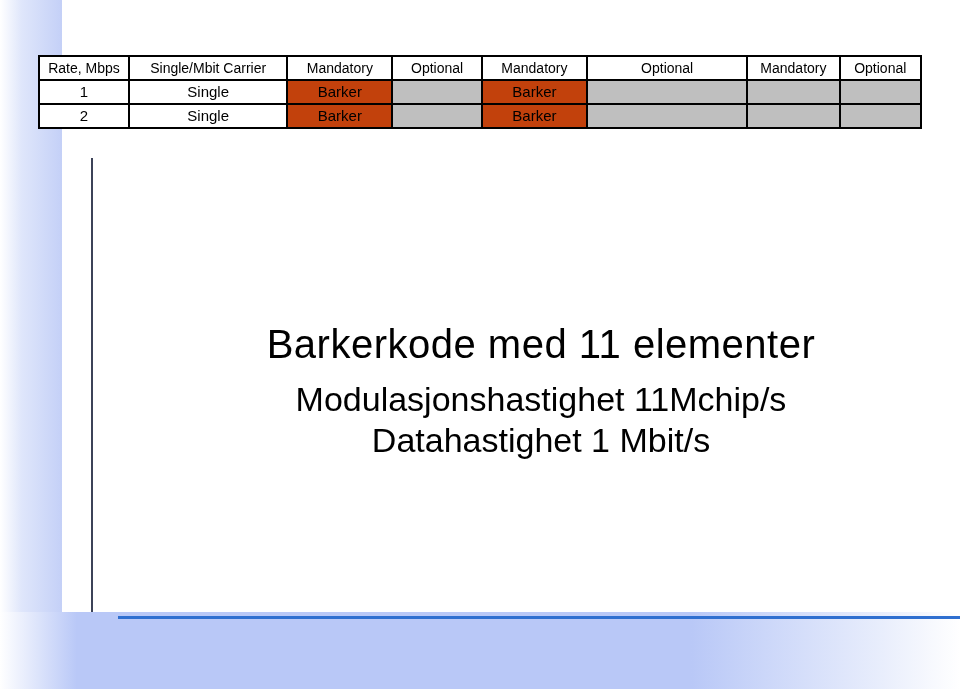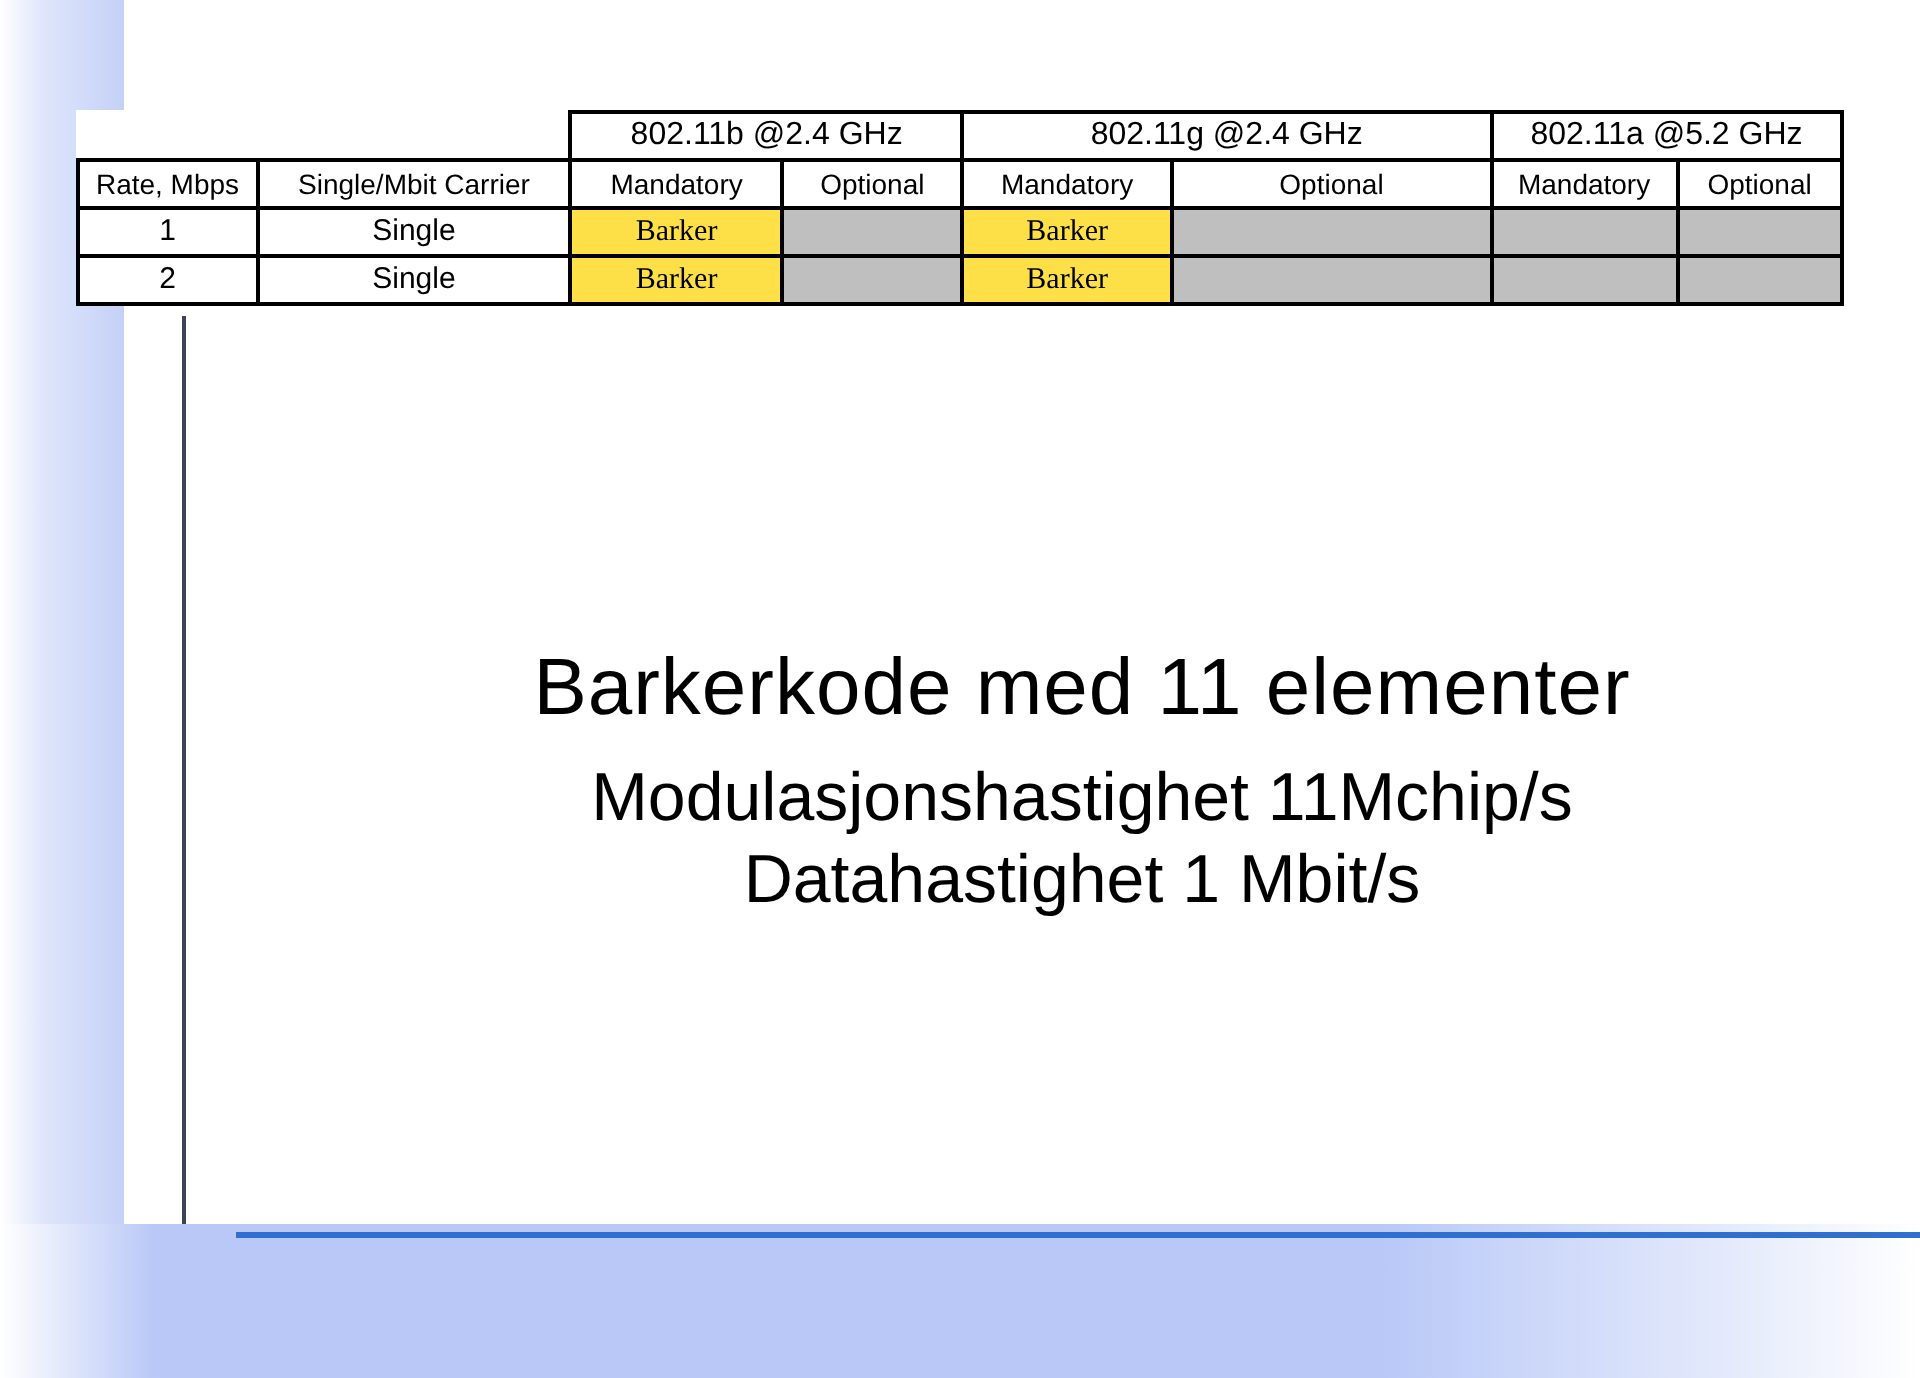--- a/index.html
+++ b/index.html
@@ -84,21 +84,21 @@
     padding: 0;
     height: 22px;
     font-weight: normal;
     line-height: 22px;
     white-space: nowrap;
     overflow: hidden;
   }
   .hdr-band { font-weight: bold; font-size: 16px; background: #ffffff; }
   .hdr-sub  { font-weight: bold; font-size: 14px; background: #ffffff; }
   .cell-blank { border: none !important; background: transparent; }
-  .cell-yellow { background: #fde047; font-family: Liberation Serif, serif; }
+  .cell-yellow { background: #c2410c; }
   .cell-gray   { background: #bfbfbf; }
   .cell-white  { background: #ffffff; }
   .col-rate   { width: 92px; }
   .col-carrier{ width: 166px; }
   .col-b-m    { width: 112px; }
   .col-b-o    { width: 96px; }
   .col-g-m    { width: 112px; }
   .col-g-o    { width: 184px; }
   .col-a-m    { width: 96px; }
   .col-a-o    { width: 86px; }
@@ -157,27 +157,20 @@
 <body>
 
 <div id="slide">
 
   <div class="left-gutter"></div>
 
 
   <div class="table-clip">
     <table class="spec">
       <tbody>
-          <tr>
-        <td class="cell-blank col-rate"></td>
-        <td class="cell-blank col-carrier"></td>
-        <td class="hdr-band" colspan="2">802.11b @2.4 GHz</td>
-        <td class="hdr-band" colspan="2">802.11g @2.4 GHz</td>
-        <td class="hdr-band" colspan="2">802.11a @5.2 GHz</td>
-      </tr>
       <tr>
         <td class="hdr-sub col-rate">Rate, Mbps</td>
         <td class="hdr-sub col-carrier">Single/Mbit Carrier</td>
         <td class="hdr-sub col-b-m">Mandatory</td>
         <td class="hdr-sub col-b-o">Optional</td>
         <td class="hdr-sub col-g-m">Mandatory</td>
         <td class="hdr-sub col-g-o">Optional</td>
         <td class="hdr-sub col-a-m">Mandatory</td>
         <td class="hdr-sub col-a-o">Optional</td>
       </tr>

